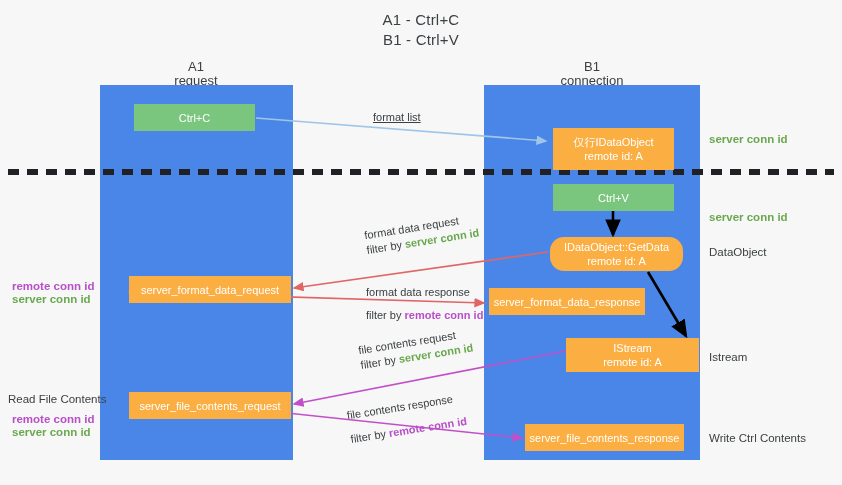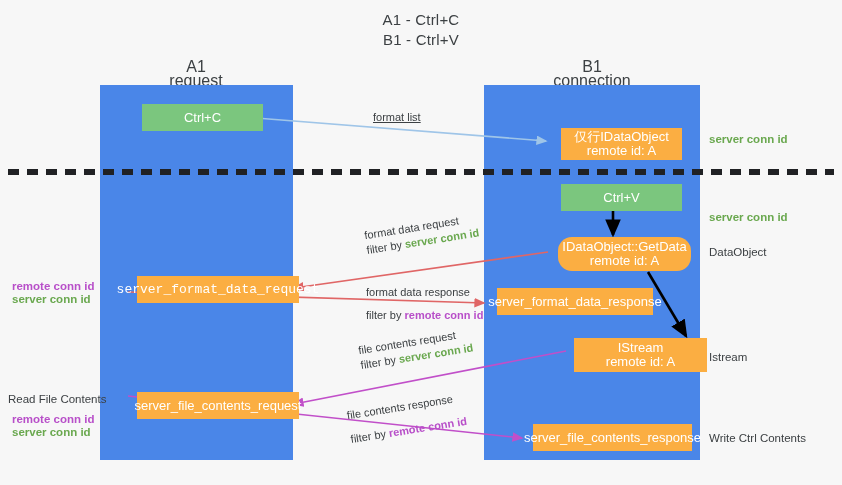--- a/index.html
+++ b/index.html
@@ -30,21 +30,21 @@
     font-size: 15px;
     color: #3c4043;
     line-height: 20px;
     letter-spacing: .2px;
   }
 
   
   .lane-head {
     position: absolute;
     text-align: center;
-    font-size: 16px;
+    font-size: 13px;
     color: #3c4043;
     line-height: 14px;
     width: 160px;
   }
 
   
   .lane {
     position: absolute;
     background: #4a86e8;
     top: 85px;
@@ -55,25 +55,24 @@
 
   
   .box {
     position: absolute;
     box-sizing: border-box;
     display: flex;
     flex-direction: column;
     align-items: center;
     justify-content: center;
     color: #ffffff;
-    font-size: 13px;
+    font-size: 11px;
     line-height: 14px;
     text-align: center;
     padding: 3px 6px;
-    margin-left: 8px;
   }
   .box-green  { background: #7bc67e; }
   .box-orange { background: #fbae42; }
 
   
   .side-label {
     position: absolute;
     font-size: 11.5px;
     line-height: 14px;
     white-space: nowrap;
@@ -154,29 +153,29 @@
 
     <line x1="566" y1="351" x2="294" y2="404" stroke="#c14fc9" stroke-width="1.6" marker-end="url(#ah-mag)"></line>
 
     <line x1="128" y1="396" x2="522" y2="438" stroke="#c14fc9" stroke-width="1.6" marker-end="url(#ah-mag)"></line>
   </svg>
 
   <div class="box box-green" style="left:134px; top:104px; width:121px; height:27px;">
     <span>Ctrl+C</span>
   </div>
 
-  <div class="box box-orange" style="left:129px; top:276px; width:162px; height:27px;font-family:Liberation Mono, monospace;">
+  <div class="box box-orange" style="left:129px; top:276px; width:162px; height:27px;">
     <span>server_format_data_request</span>
   </div>
 
   <div class="box box-orange" style="left:129px; top:392px; width:162px; height:27px;">
     <span>server_file_contents_request</span>
   </div>
 
-  <div class="box box-orange" style="left:553px; top:128px; width:121px; height:32px;">
+  <div class="box box-orange" style="left:553px; top:128px; width:121px; height:42px;">
     <span>仅行IDataObject</span>
     <span>remote id: A</span>
   </div>
 
   <div class="box box-green" style="left:553px; top:184px; width:121px; height:27px;">
     <span>Ctrl+V</span>
   </div>
 
   <div class="box box-orange" style="left:550px; top:237px; width:133px; height:34px;border-radius:14px;">
     <span>IDataObject::GetData</span>

